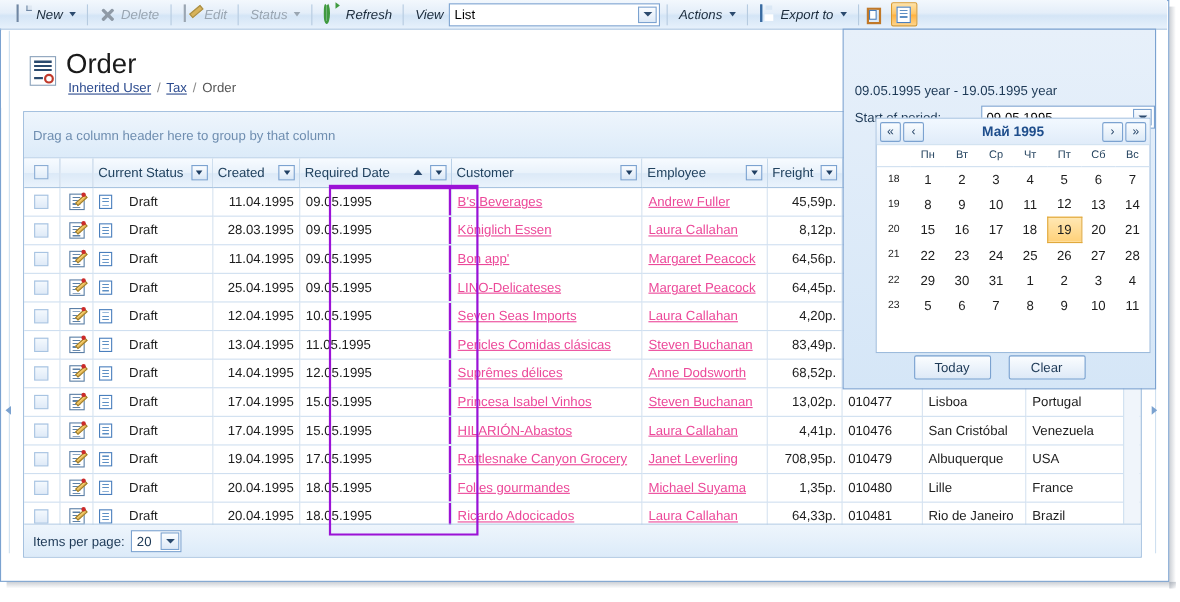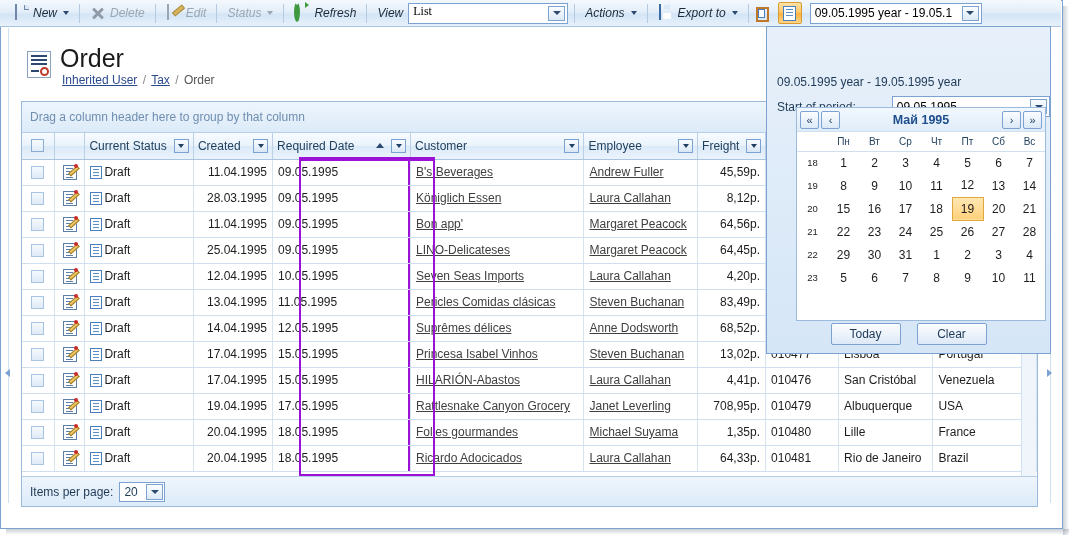--- a/index.html
+++ b/index.html
@@ -154,27 +154,26 @@
     width: 24px; height: 22px;
     display:flex; align-items:center; justify-content:center;
   }
   .tb-plain-btn {
     width: 22px; height: 22px;
     display:flex;align-items:center;justify-content:center;
     border:1px solid transparent; border-radius:2px;
   }
   
   .view-select {
-    width: 160px; height: 21px;
+    width: 192px; height: 21px;
     border: 1px solid #7ba2d0;
     background: #ffffff;
-    display: flex; 
+    display: flex; align-items: center;
     padding-left: 4px;
     position: relative;
-    font-family: Liberation Serif, serif;
   }
   .sel-btn {
     position:absolute; right:2px; top:2px;
     width: 17px; height: 15px;
     border: 1px solid #7ba2d0;
     background: linear-gradient(to bottom,#fbfdff,#dde9f7);
     display:flex;align-items:center;justify-content:center;
   }
   .sel-caret {
     width:0;height:0;
@@ -230,21 +229,21 @@
   .breadcrumb .cur { color: #555; }
 
   
   .grid-panel {
     position:absolute; left: 21px; top: 101px;
     width: 1017px; height: 406px;
     border: 1px solid #9cbbdc;
     background: #ffffff;
   }
   .group-bar {
-    height: 31px;
+    height: 42px;
     background: linear-gradient(to bottom,#eef5fc, #dcebf9);
     border-bottom: 1px solid #b5cde6;
     display:flex; align-items:center;
     padding-left: 8px;
     color: #6f8eb0;
     font-size: 12px;
   }
   .grid-scroll {
     position: relative;
     width: 1015px;
@@ -331,32 +330,32 @@
   .edit-ic .pencil {
     position:absolute; left:4px; top:3px; width:12px; height:4px;
     background: linear-gradient(to bottom,#ffe08a,#e0a93c);
     border:1px solid #9d7c2c;
     transform: rotate(-42deg);
   }
   .edit-ic .dot {
     position:absolute; right:-2px; top:-2px; width:4px;height:4px;border-radius:50%;
     background:#cc2b2b;
   }
-  .status-cell { display:flex; align-items:center; gap:2px; }
+  .status-cell { display:flex; align-items:center; gap:15px; }
   .status-ic {
     width: 12px; height: 13px;
     border: 1px solid #4a7fbd;
     background: #ffffff;
     position:relative; flex:0 0 12px;
   }
   .status-ic:after {
     content:""; position:absolute; left:2px; top:2px; right:2px; bottom:2px;
     background: repeating-linear-gradient(to bottom,#5d8fc4 0 1px,#ffffff 1px 3px);
   }
-  td a.link { color:#404040; }
+  td a.link { color:#ec4899; }
   td.num { text-align: right; }
   
   .hl-left { box-shadow: inset 2px 0 0 #9b12d6; }
   .hl-right { box-shadow: inset -2px 0 0 #9b12d6; }
   .hl-col { position:absolute; left:277px; top:26px; width:136px; height:317px;
             border:2px solid #9b12d6; pointer-events:none; z-index: 5; }
   .hl-head { position:absolute; left:277px; top:0px; width:136px; height:26px;
             border-bottom:2px solid #9b12d6; pointer-events:none; z-index:5;}
   .footer-bar {
     position:absolute; left:0; bottom:0;
@@ -555,26 +554,20 @@
     </div>
     <div class="tb-sep"></div>
 
     <div class="tb-plain-btn">
       <span class="ic-col"></span>
     </div>
     <div class="tb-btn-active" style="margin-left:4px">
       <span class="ic-report"></span>
     </div>
 
-    <div class="date-select" style="margin-left:8px">
-      <span>09.05.1995 year - 19.05.1</span>
-      <span class="sel-btn">
-        <span class="sel-caret"></span>
-      </span>
-    </div>
   </div>
 
   <div class="page-head"></div>
   <div class="doc-icon">
     <span class="lines"></span>
     <span class="tail"></span>
     <span class="stamp"></span>
   </div>
   <div class="page-title">Order</div>
   <div class="breadcrumb">

